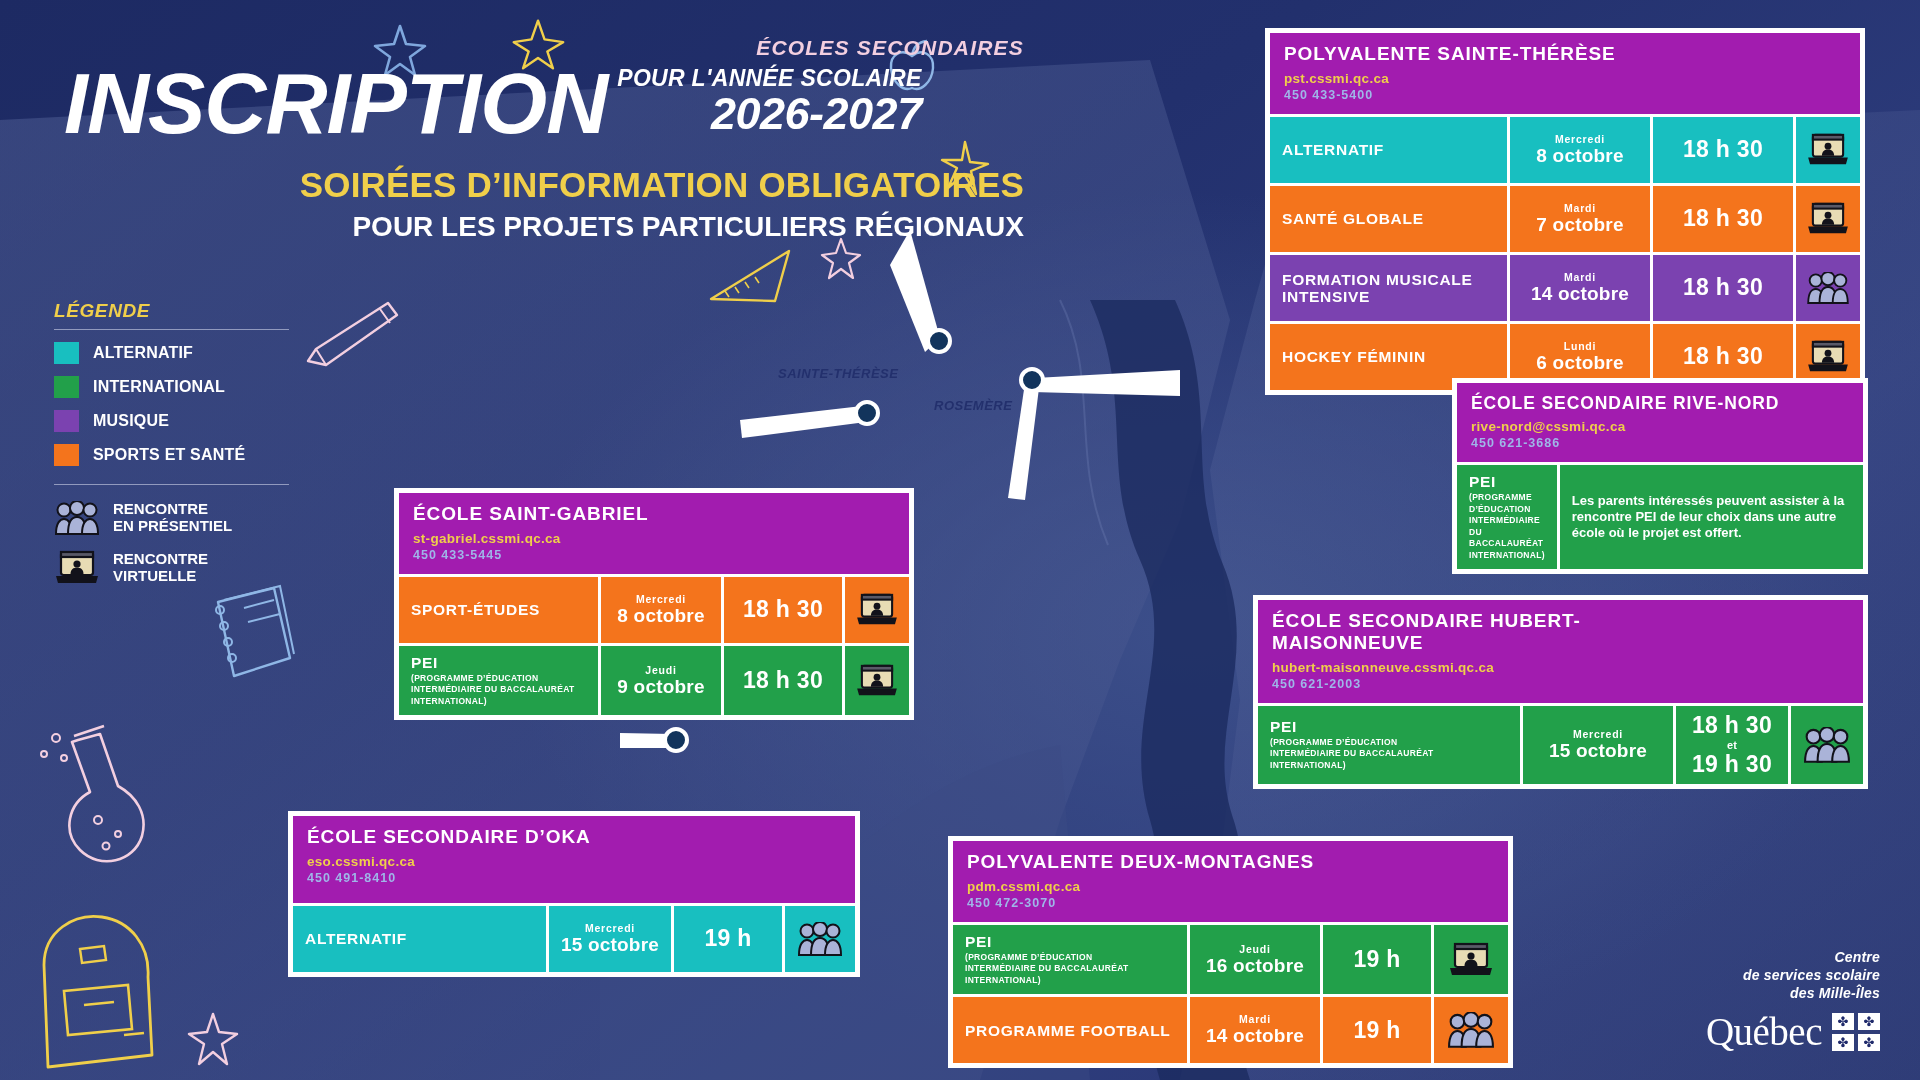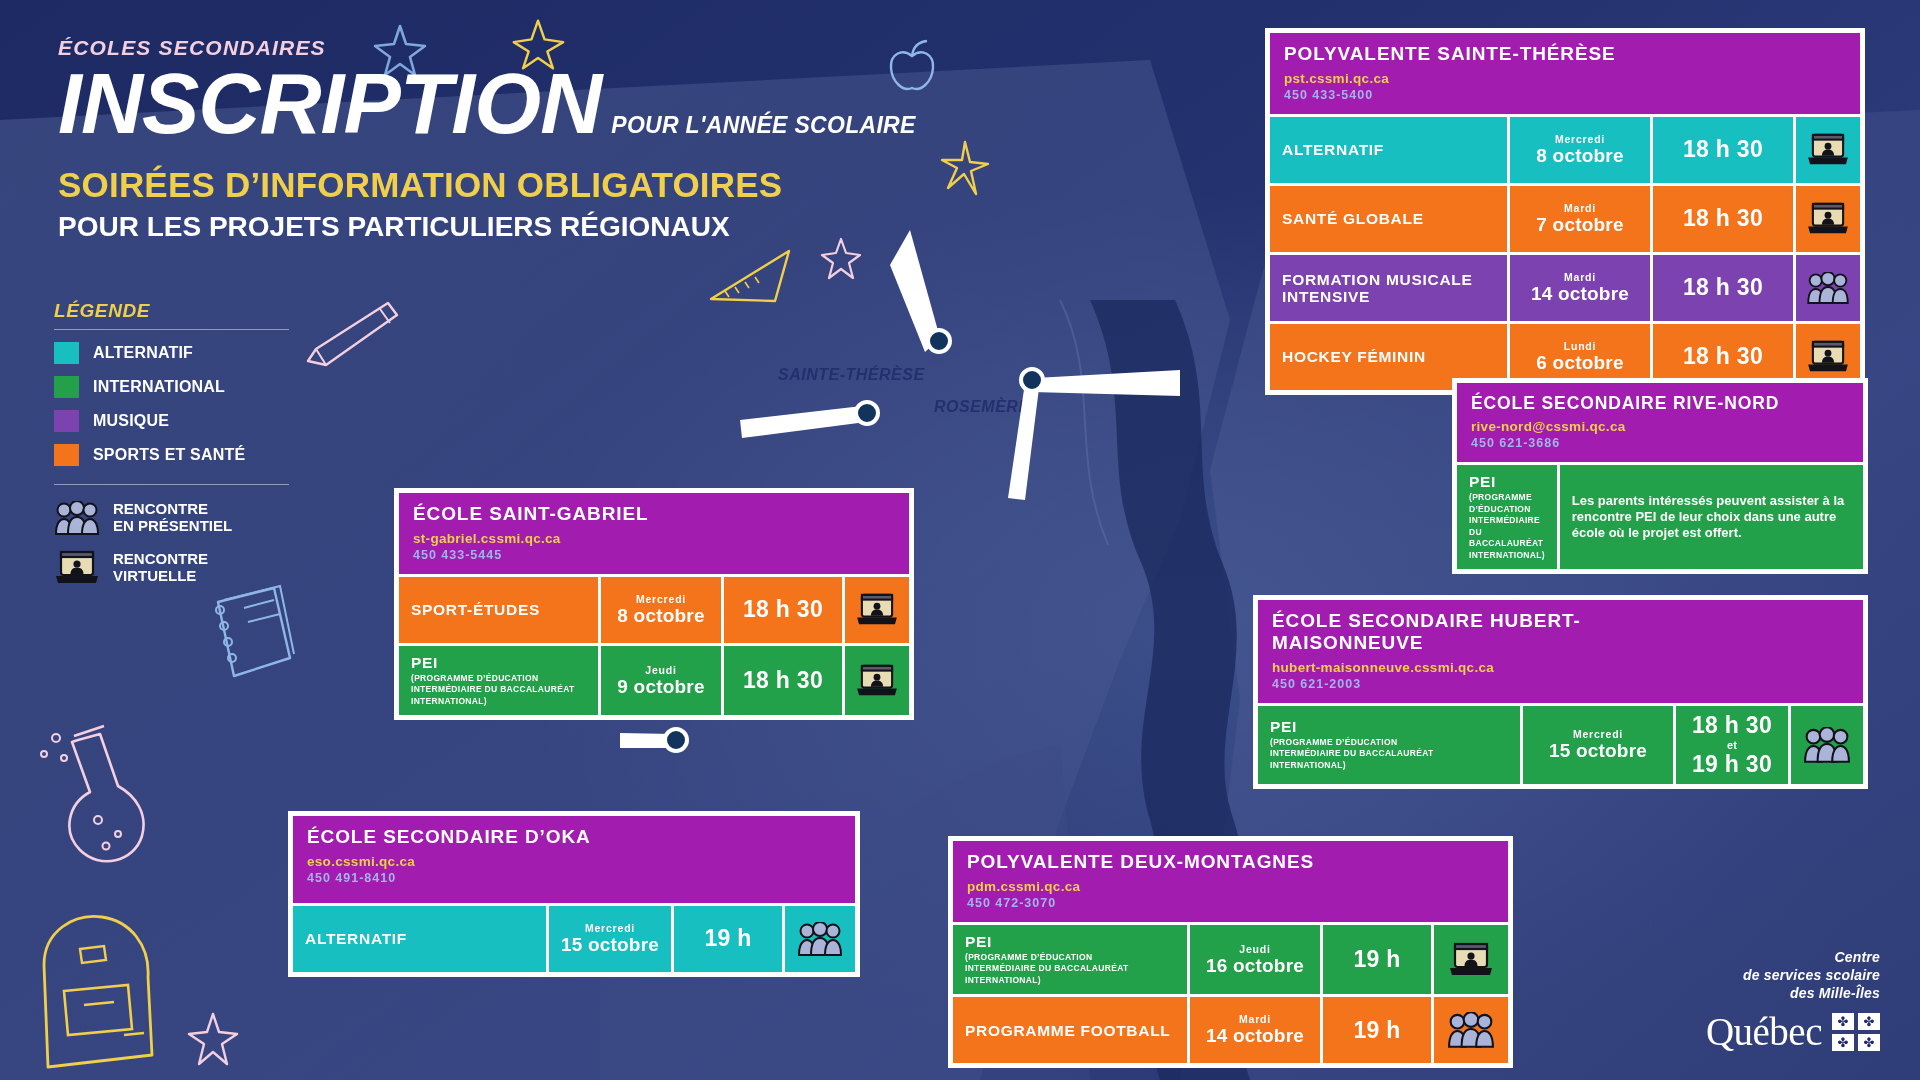--- a/index.html
+++ b/index.html
@@ -19,37 +19,37 @@
 
   
   .map-layer { position:absolute; inset:0; }
 
   .city-label {
     position: absolute;
     color: #23306d;
     font-weight: bold;
     font-style: italic;
     letter-spacing: .5px;
-    font-size: 16px;
+    font-size: 13px;
     text-transform: uppercase;
     white-space: nowrap;
   }
   .map-dot {
     position:absolute;
     width: 26px; height: 26px;
     border-radius: 50%;
     background: #12345c;
     border: 4px solid #ffffff;
   }
 
   
   .doodle { position:absolute; }
 
   
-  .header { position:absolute; left:58px; top:36px; width: 960px; }
+  .header { position:absolute; left:64px; top:36px; width: 960px; text-align: right; }
   .kicker {
     color: #f3cfe0;
     font-size: 21px; font-weight: bold; font-style: italic;
     letter-spacing: 1.2px;
   }
   .title-row { display:flex; align-items:flex-end; gap: 10px; margin-top: 4px; }
   .title-main {
     color:#fff; font-size: 86px; font-weight:bold; font-style:italic;
     letter-spacing: -1px; line-height: .92;
   }
@@ -264,20 +264,21 @@
   <svg class="doodle" style="left:185px; top:1010px;" width="56" height="60" viewBox="0 0 56 60">
     <path d="M28 4 L34 22 L52 24 L37 34 L42 54 L28 42 L14 54 L19 34 L4 24 L22 22 Z" fill="none" stroke="#f3cfe0" stroke-width="2.4" stroke-linejoin="round"></path>
   </svg>
 
   <div class="header">
     <div class="kicker">ÉCOLES SECONDAIRES</div>
     <div class="title-row">
       <div class="title-main">INSCRIPTION</div>
       <div class="title-side">
         <div class="title-year-small">POUR L'ANNÉE SCOLAIRE</div>
+        <div class="title-year-big">2026-2027</div>
       </div>
     </div>
     <div class="subtitle">SOIRÉES D’INFORMATION OBLIGATOIRES</div>
     <div class="subtitle2">POUR LES PROJETS PARTICULIERS RÉGIONAUX</div>
   </div>
 
   <div class="legend">
     <div class="legend-title">LÉGENDE</div>
     <div class="legend-rule"></div>
 

